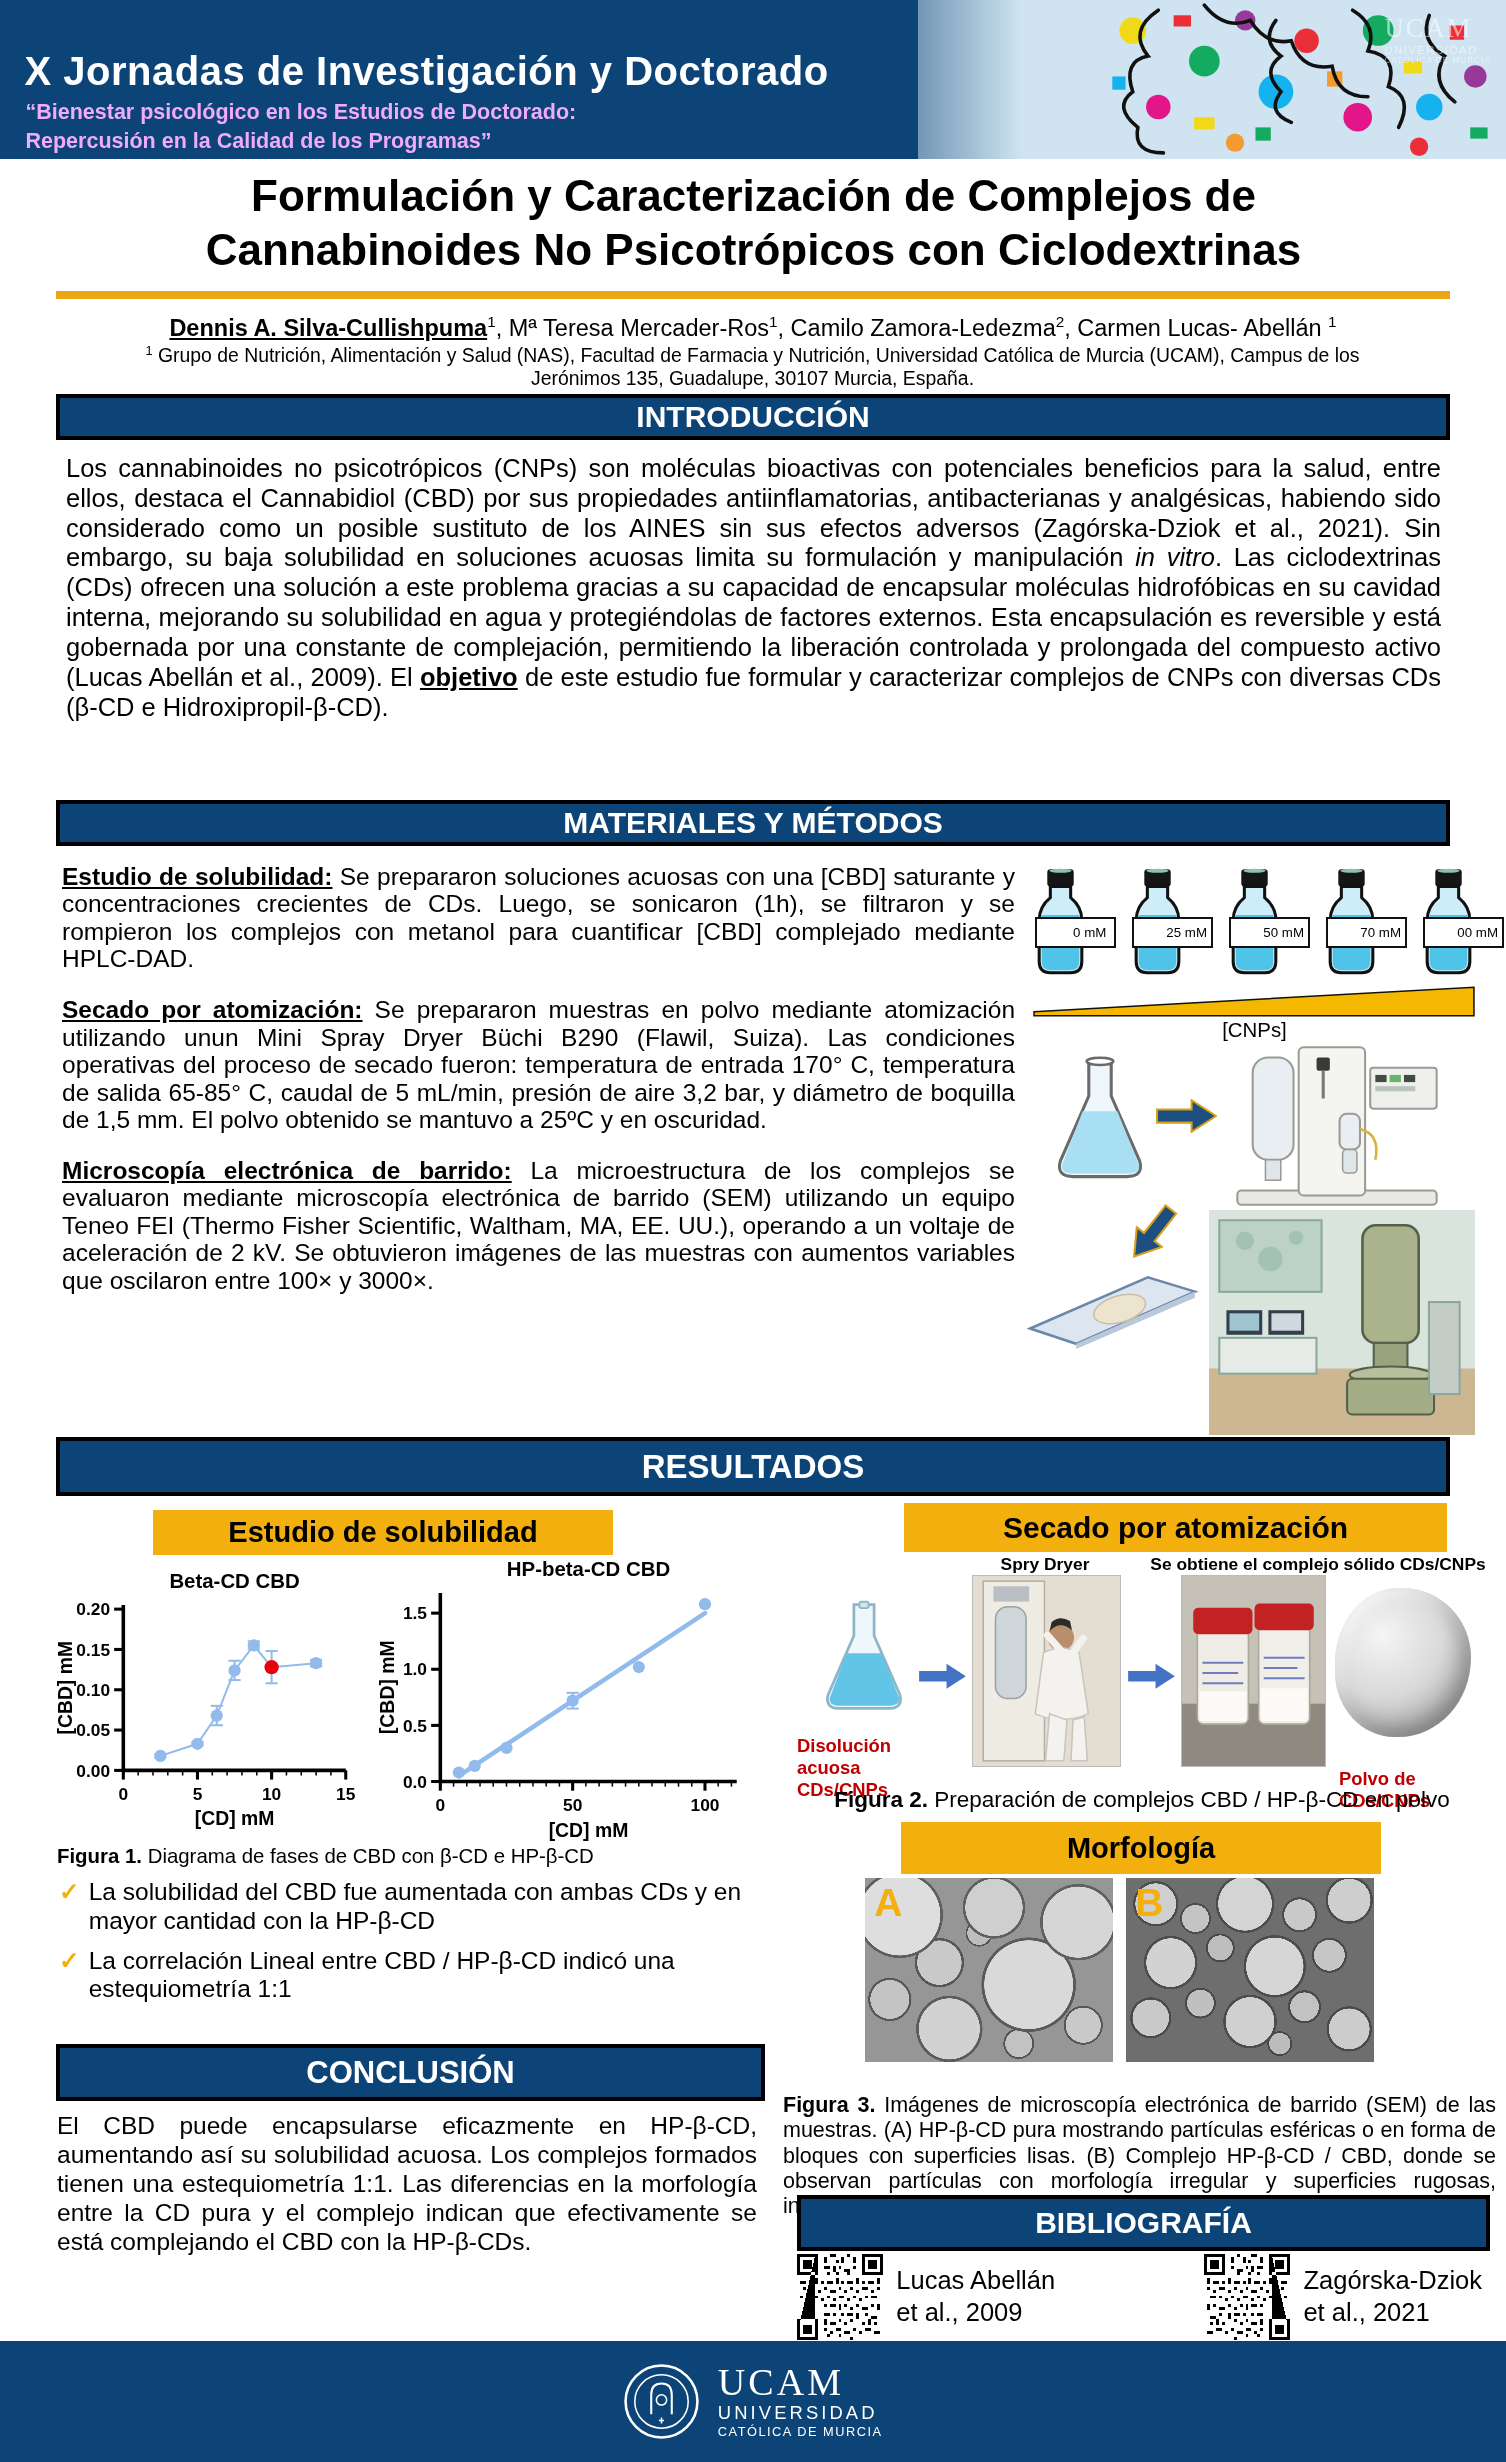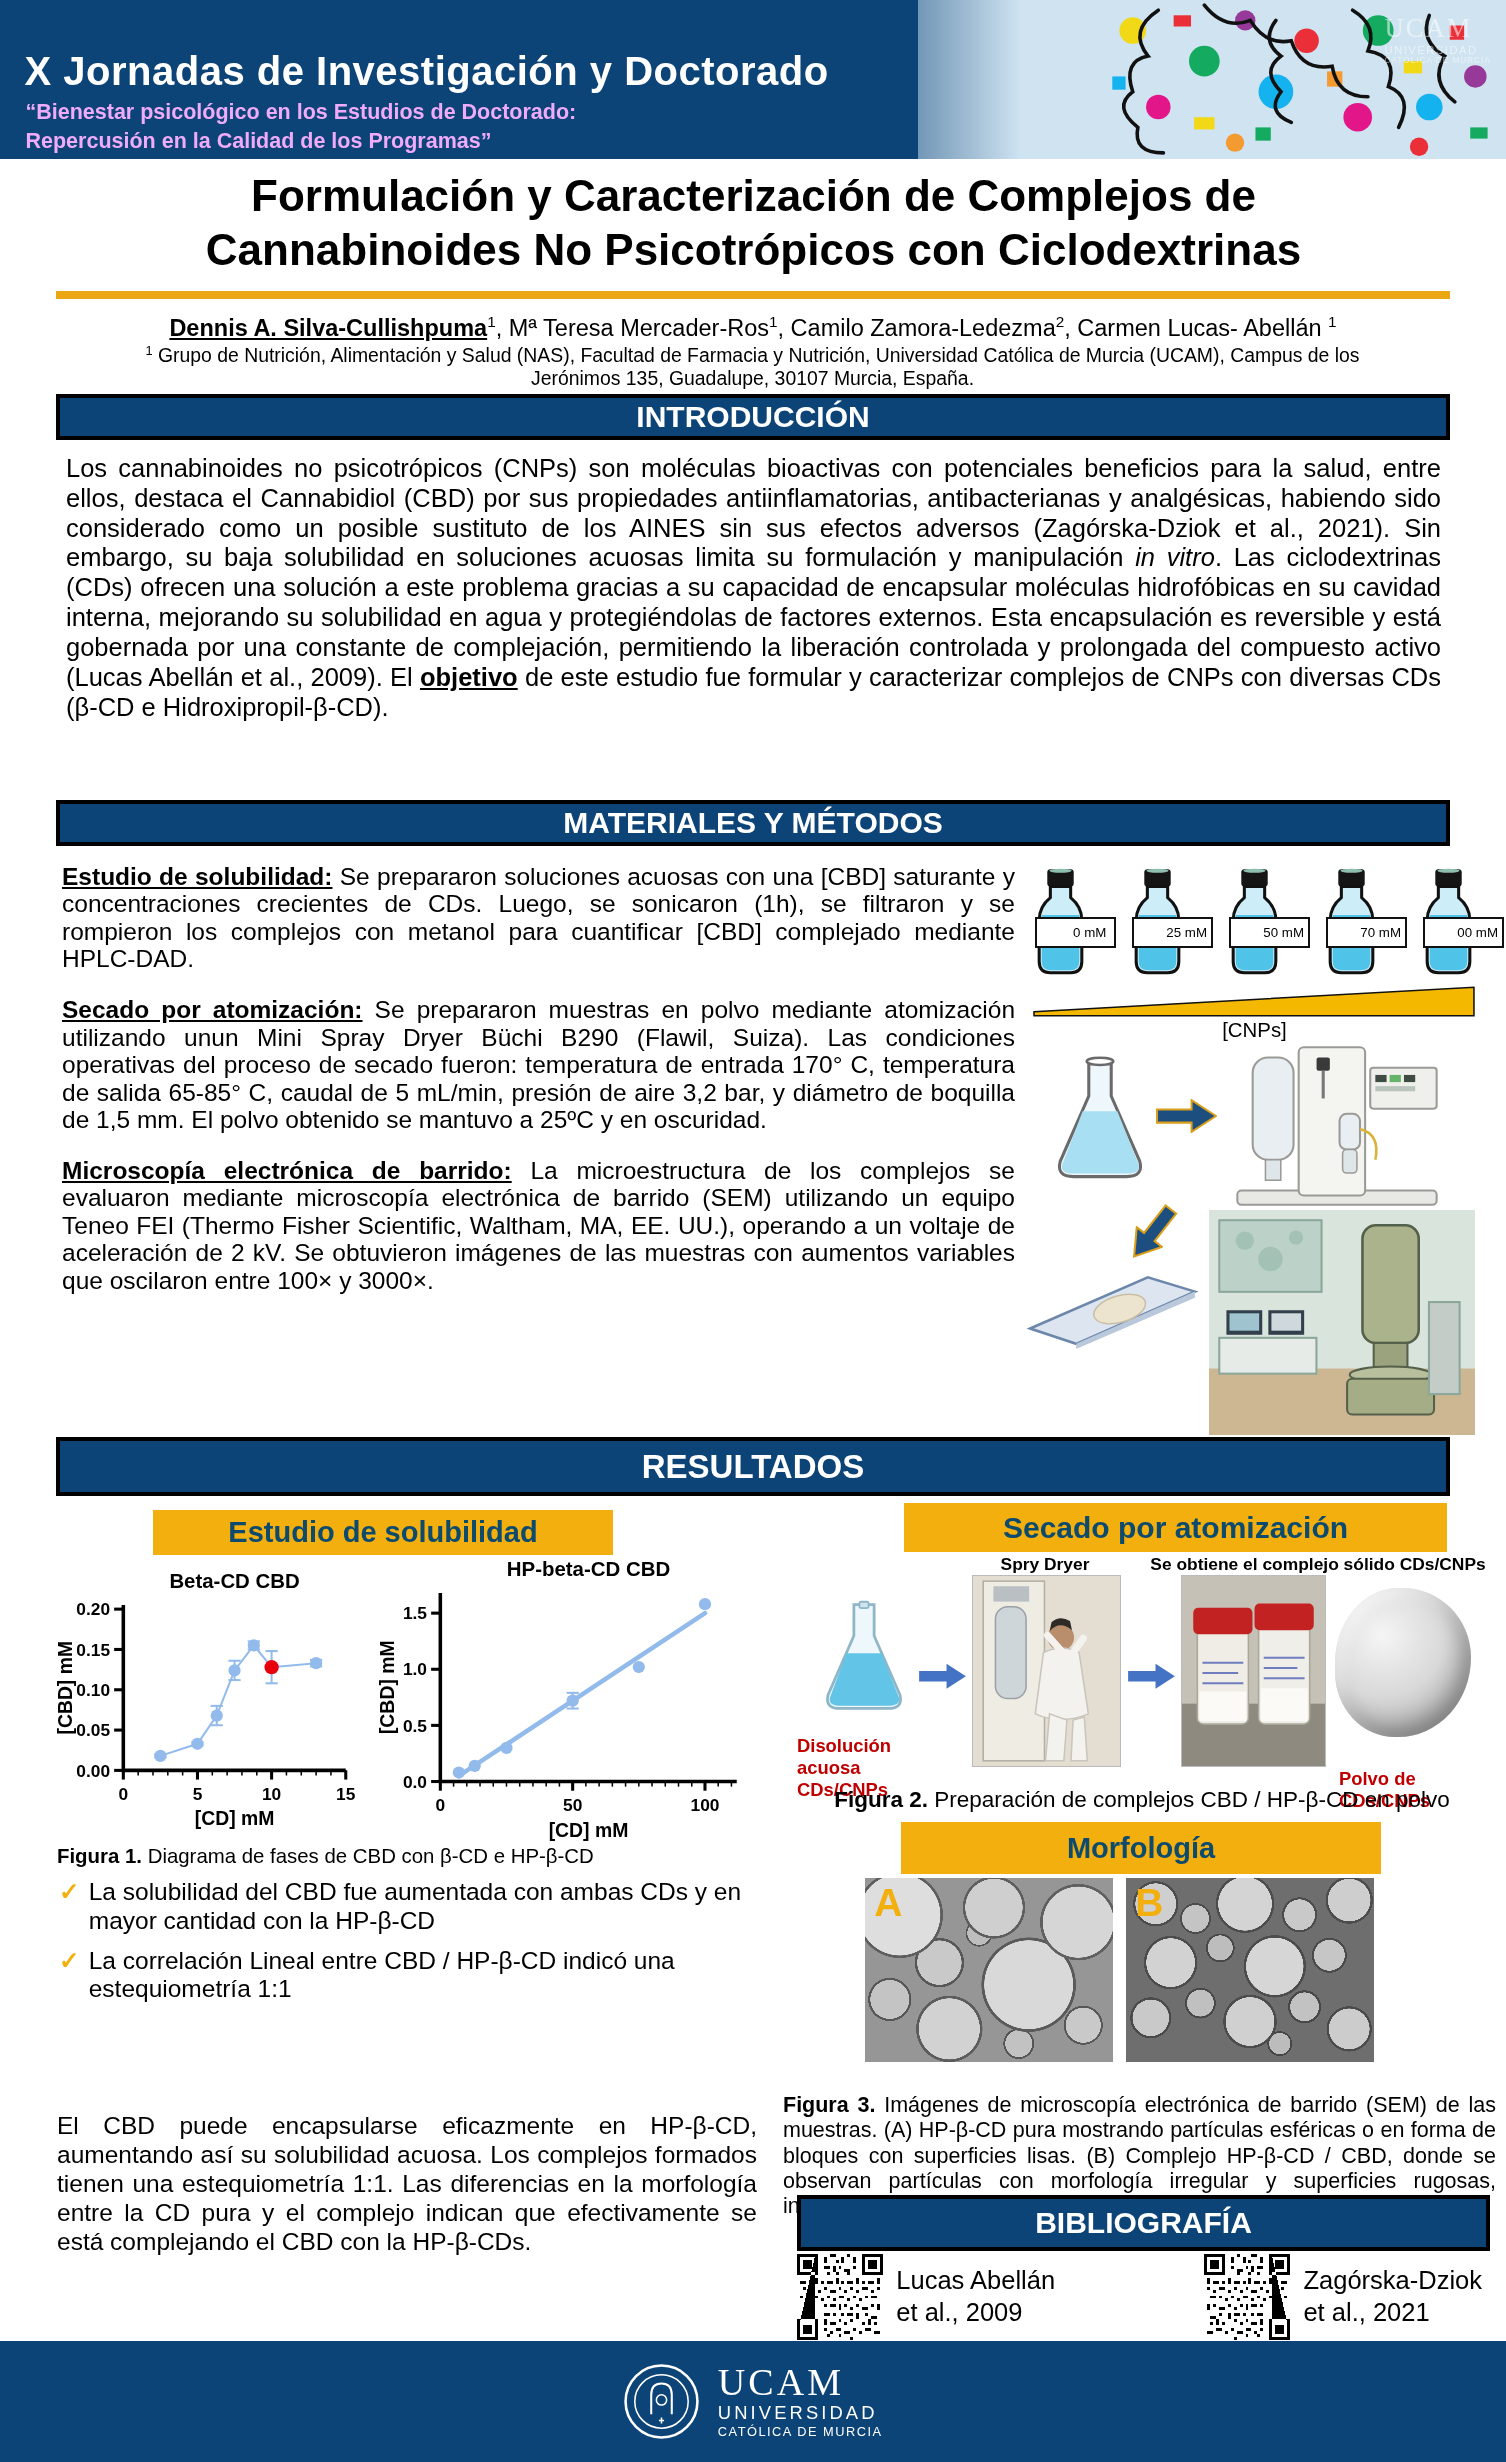--- a/index.html
+++ b/index.html
@@ -25,21 +25,21 @@
   .orange-rule{position:absolute;left:56px;top:291px;width:1394px;height:8.2px;background:#eaa713;}
   .authors{position:absolute;left:63px;top:313px;width:1380px;text-align:center;font-size:23.5px;}
   .authors .lead{font-weight:bold;text-decoration:underline;}
   .authors sup{font-size:15.3px;}
   .affil{position:absolute;left:114px;top:343px;width:1277px;text-align:center;font-size:19.4px;line-height:1.18;}
   .affil sup{font-size:12.8px;}
 
   
   .hdr-blue{position:absolute;background:#0d4477;border:4.1px solid #000;color:#fff;
             font-weight:bold;text-align:center;display:flex;align-items:center;justify-content:center;}
-  .hdr-yellow{position:absolute;background:#f2af0d;color:#0c4a6e;font-weight:bold;text-align:center;
+  .hdr-yellow{position:absolute;background:#f2af0d;color:#000000;font-weight:bold;text-align:center;
               display:flex;align-items:center;justify-content:center;}
 
   
   .intro-text{position:absolute;left:66px;top:454px;width:1375px;font-size:25.5px;line-height:1.17;text-align:justify;}
   .lbl{font-weight:bold;text-decoration:underline;}
   .methods-col{position:absolute;left:62px;top:863px;width:953px;font-size:24.5px;line-height:1.12;text-align:justify;}
   .methods-col p{margin:0 0 23.5px 0;}
   .methods-col p:last-child{margin:0;}
   .em{font-style:italic;}
 
@@ -438,20 +438,23 @@
     <div class="bullet">
       <span class="chk">✓</span>
       <span>La solubilidad del CBD fue aumentada con ambas CDs y en mayor cantidad con la HP-β-CD</span>
     </div>
     <div class="bullet">
       <span class="chk">✓</span>
       <span>La correlación Lineal entre CBD / HP-β-CD indicó una estequiometría 1:1</span>
     </div>
   </div>
 
+  <div class="hdr-blue" style="left:56px;top:2044px;width:701px;height:49px;font-size:31px;">
+    <span>CONCLUSIÓN</span>
+  </div>
   <div class="conc-text">El CBD puede encapsularse eficazmente en HP-β-CD, aumentando así su solubilidad acuosa. Los complejos formados tienen una estequiometría 1:1. Las diferencias en la morfología entre la CD pura y el complejo indican que efectivamente se está complejando el CBD con la HP-β-CDs.</div>
 
   <div class="hdr-yellow" style="left:904px;top:1503px;width:543px;height:49px;font-size:30px;">
     <span>Secado por atomización</span>
   </div>
 
   <div class="fig2-lbls" style="left:971px;width:148px;">Spry Dryer</div>
   <div class="fig2-lbls" style="left:1139px;width:358px;">Se obtiene el complejo sólido CDs/CNPs</div>
 
   <svg style="position:absolute;left:818px;top:1594px;" width="92" height="125" viewBox="0 0 200 246">

